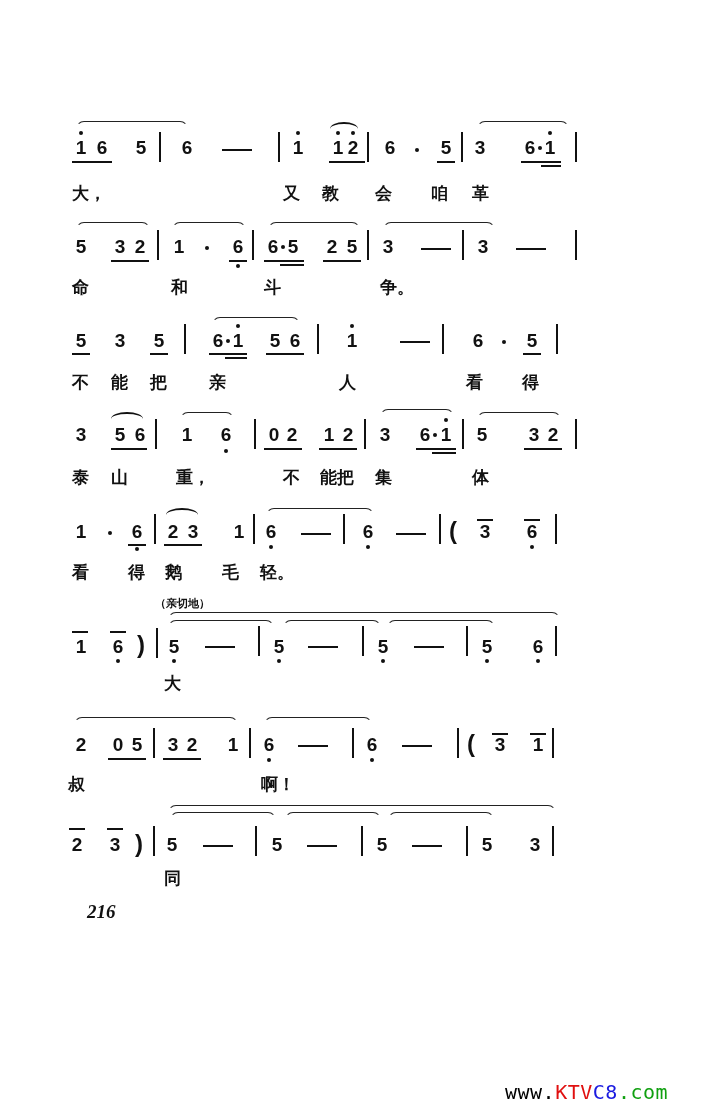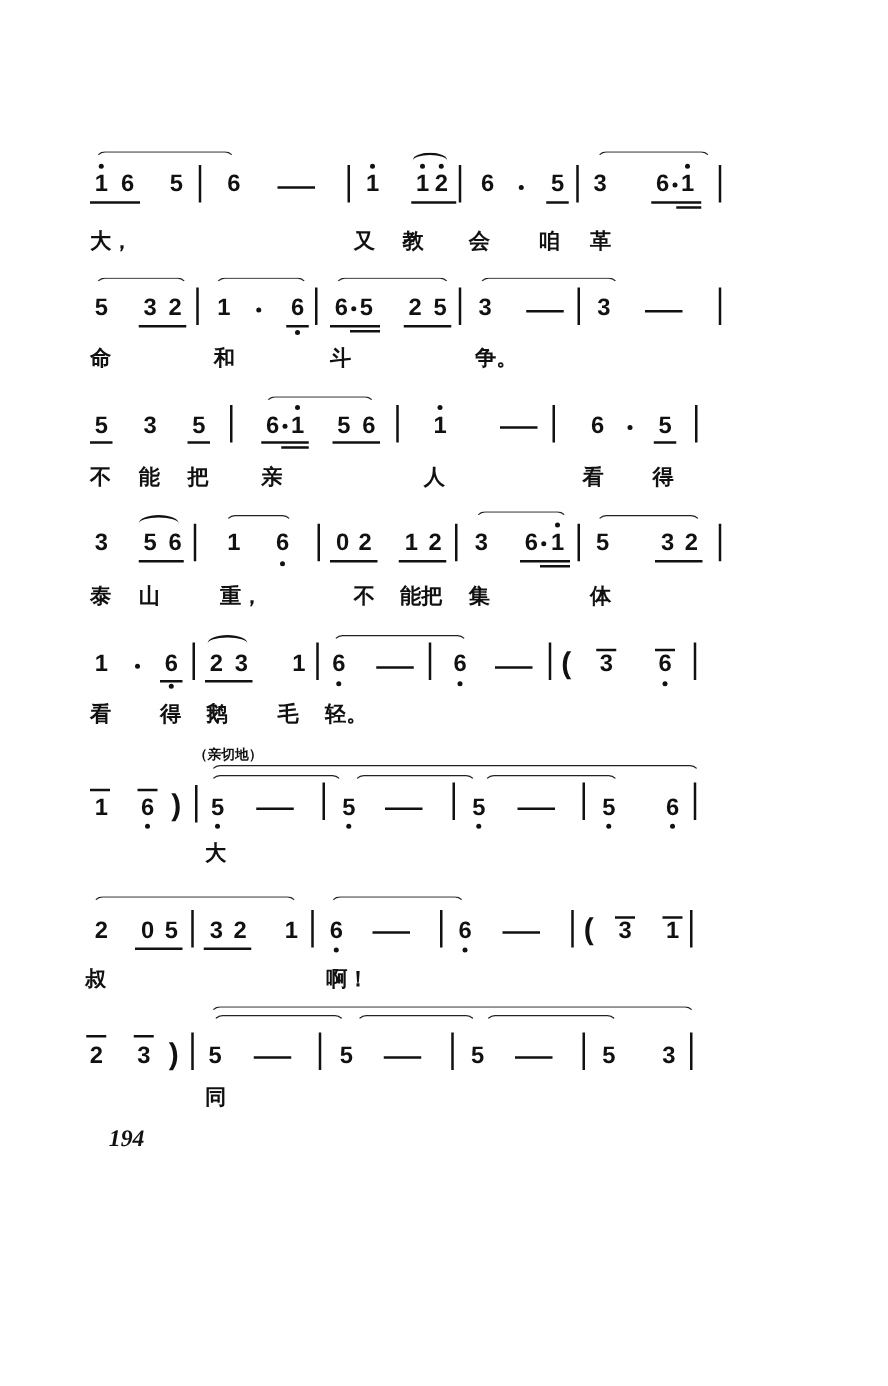--- a/index.html
+++ b/index.html
@@ -319,15 +319,18 @@
     <div class="slur" style="left:388px;top:812px;width:104px"></div>
     <div class="dash" style="left:412px;top:845px"></div>
     <div class="bar" style="left:466px;top:826px"></div>
     <span class="n" style="left:480px;top:834px">5</span>
     <span class="n" style="left:528px;top:834px">3</span>
     <div class="bar" style="left:552px;top:826px"></div>
 
     <span class="lyr" style="left:164px;top:868px">同</span>
   </div>
 
-  <span class="pageno">194</span>
-
+  <span class="pageno">216</span>
+
+  <div class="wm">
+    <span style="color:#000">www.</span><span style="color:#e01010">KTV</span><span style="color:#1a1ae0">C8</span><span style="color:#10a010">.com</span>
+  </div>
 </div>
 
 </body></html>

